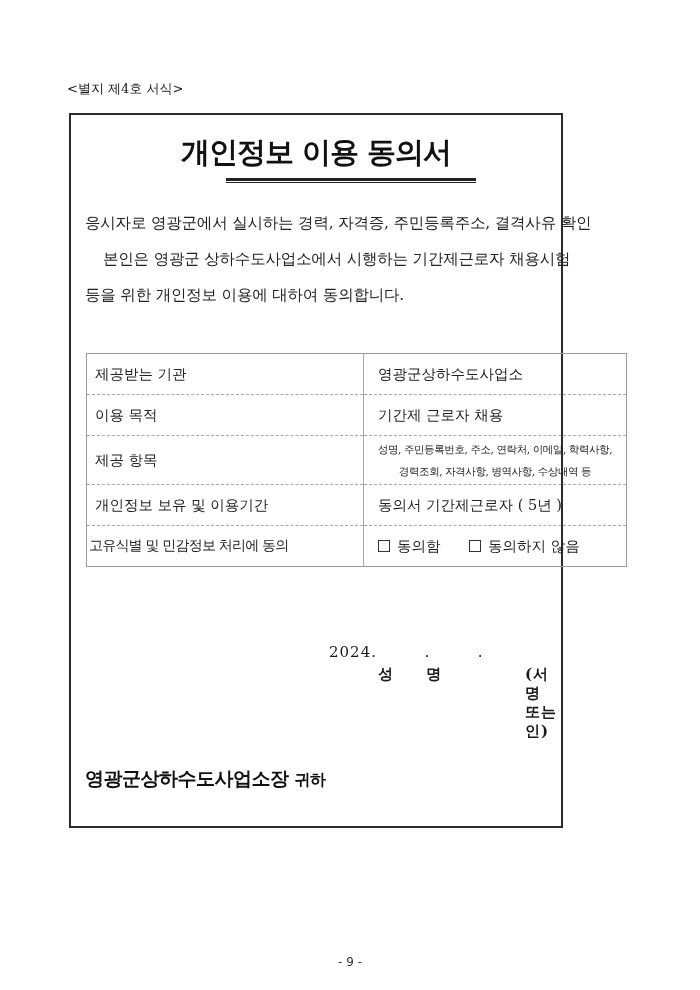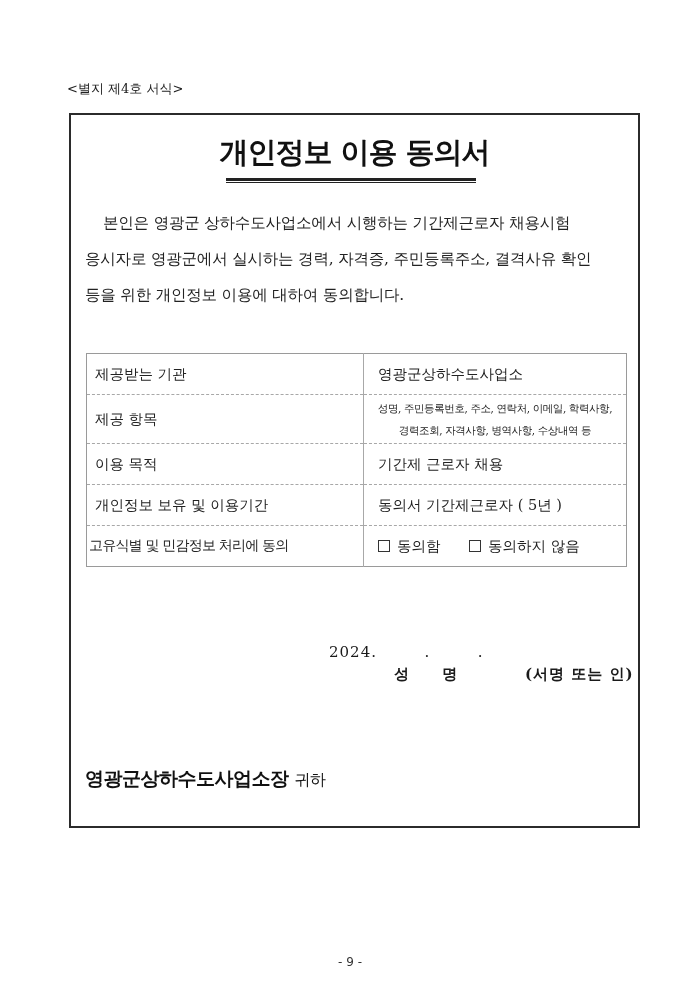--- a/index.html
+++ b/index.html
@@ -6,21 +6,21 @@
     body {
       width: 700px; height: 990px; background: #ffffff; position: relative;
       overflow: hidden; color: #1a1a1a;
       font-family: "DejaVu Serif", "Liberation Serif", serif;
     }
     .form-number {
       position: absolute; left: 67px; top: 80px;
       font-size: 13px; color: #222;
     }
     .frame {
-      position: absolute; left: 69px; top: 113px; width: 571px; height: 715px;
+      position: absolute; left: 69px; top: 113px; width: 494px; height: 715px;
       border: 2px solid #2b2b2b; box-sizing: border-box;
     }
     .title {
       position: absolute; left: 0; right: 0; top: 18px; text-align: center;
       font-family: "DejaVu Sans", "Liberation Sans", sans-serif;
       font-weight: bold; font-size: 29px; letter-spacing: -1px; color: #111;
     }
     .title-rule {
       position: absolute; left: 155px; width: 250px; top: 63px;
       border-top: 3px solid #222; border-bottom: 1px solid #222; height: 1px;
@@ -57,65 +57,65 @@
     }
     .opt { margin-right: 24px; }
     .date {
       position: absolute; left: 258px; top: 500px; font-size: 15px;
       letter-spacing: 1px; font-family: "DejaVu Serif", serif; margin-top: 28px;
     }
     .date span { display: inline-block; }
     .sign-row {
       position: absolute; left: 0; right: 0; top: 550px; font-size: 15px; font-weight: bold;
     }
-    .sign-label { position: absolute; left: 323px; letter-spacing: 14px; }
+    .sign-label { position: absolute; left: 307px; letter-spacing: 14px; }
     .sign-note { position: absolute; left: 454px; letter-spacing: 1px; }
     .addressee {
       position: absolute; left: 14px; top: 651px;
       font-family: "DejaVu Sans", "Liberation Sans", sans-serif;
       font-size: 19px; color: #111; letter-spacing: -0.5px;
     }
     .addressee .org { font-weight: bold; text-align: center; }
-    .addressee .suffix { font-size: 16px; margin-left: 6px; font-weight: normal; }
+    .addressee .suffix { font-size: 16px; margin-left: 6px; font-weight: bold; }
     .page-number {
       position: absolute; left: 0; right: 0; top: 955px; text-align: center;
       font-size: 12px; font-family: "DejaVu Sans", sans-serif; color: #333;
     }
   </style>
 </head>
 <body>
 
 <div class="form-number">&lt;별지 제4호 서식&gt;</div>
 
 <div class="frame">
   <div class="title">개인정보 이용 동의서</div>
   <div class="title-rule"></div>
 
   <div class="body-text">
+    <span class="line">응시자로 영광군에서 실시하는 경력, 자격증, 주민등록주소, 결격사유 확인</span>
     <span class="line line1">본인은 영광군 상하수도사업소에서 시행하는 기간제근로자 채용시험</span>
-    <span class="line">응시자로 영광군에서 실시하는 경력, 자격증, 주민등록주소, 결격사유 확인</span>
     <span class="line">등을 위한 개인정보 이용에 대하여 동의합니다.</span>
   </div>
 
   <table class="consent">
     <tbody>
         <tr>
       <td class="label">제공받는 기관</td>
       <td class="value">영광군상하수도사업소</td>
     </tr>
     <tr>
+      <td class="label">이용 목적</td>
+      <td class="value">기간제 근로자 채용</td>
+    </tr>
+    <tr>
       <td class="label" style="height:44px">제공 항목</td>
       <td class="small-value">
         <div>성명, 주민등록번호, 주소, 연락처, 이메일, 학력사항,</div>
         <div>경력조회, 자격사항, 병역사항, 수상내역 등</div>
       </td>
-    </tr>
-    <tr>
-      <td class="label">이용 목적</td>
-      <td class="value">기간제 근로자 채용</td>
     </tr>
     <tr>
       <td class="label">개인정보 보유 및 이용기간</td>
       <td class="value">동의서 기간제근로자 ( 5년 )</td>
     </tr>
     <tr>
       <td class="label tight">고유식별 및 민감정보 처리에 동의</td>
       <td class="value">
         <span class="opt">
           <span class="checkbox"></span><span>동의함</span>

